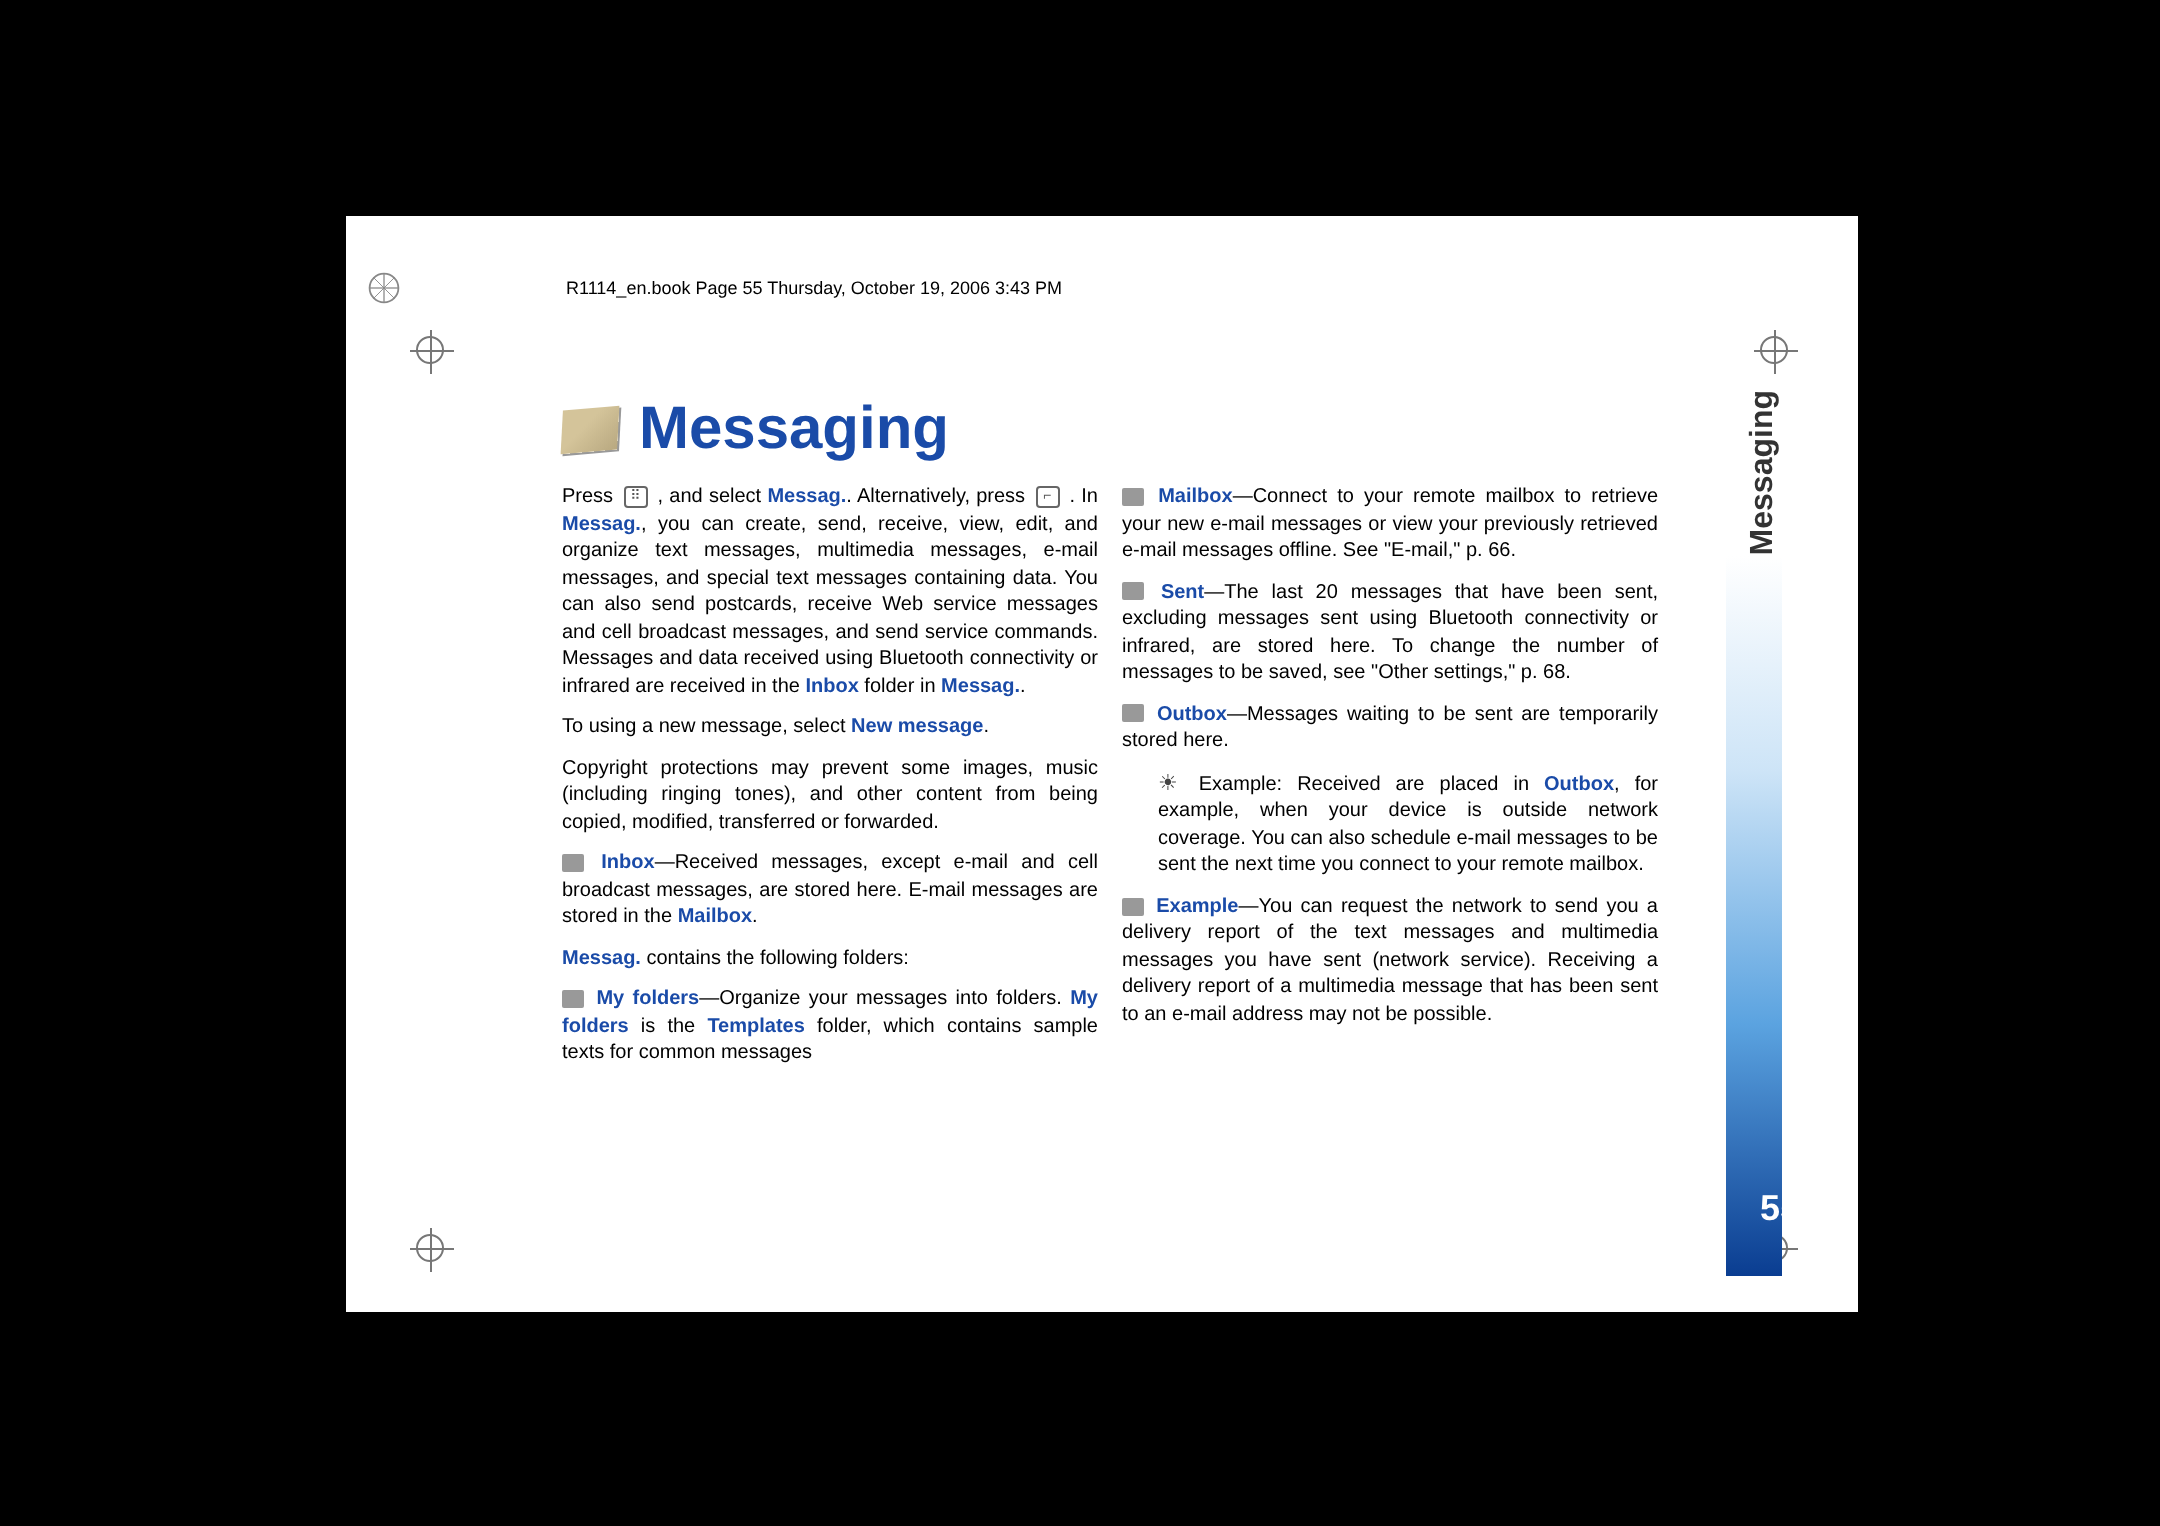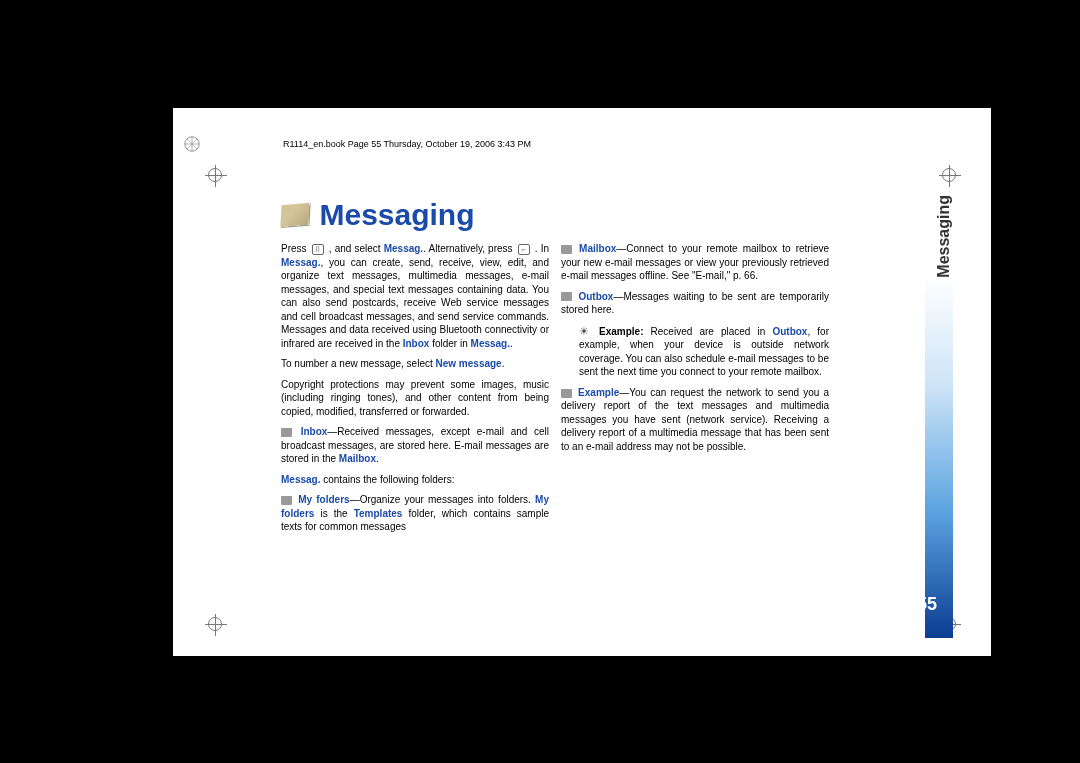--- a/index.html
+++ b/index.html
@@ -8,21 +8,21 @@
     height: 763px;
     background: #000;
     font-family: Arial, Helvetica, sans-serif;
     position: relative;
     overflow: hidden;
   }
   .page {
     position: absolute;
     left: 173px;
     top: 108px;
-    width: 818px;
+    width: 756px;
     height: 548px;
     background: #fff;
   }
   .header-line {
     position: absolute;
     top: 31px;
     left: 110px;
     font-size: 9px;
     color: #000;
   }
@@ -77,21 +77,21 @@
     position: absolute;
     width: 268px;
     font-size: 10px;
     line-height: 1.35;
     color: #000;
   }
   .col1 { left: 108px; top: 134px; }
   .col2 { left: 388px; top: 134px; }
   .col p { margin-bottom: 7px; text-align: justify; }
   .link { color: #1a4ba8; font-weight: bold; }
-  .bold { font-weight: bold; }
+  .bold { font-weight: normal; }
   .folder-icon {
     display: inline-block;
     width: 11px;
     height: 9px;
     background: #999;
     border-radius: 1px;
     vertical-align: middle;
     margin-right: 2px;
   }
   .tip-icon {
@@ -126,21 +126,21 @@
   .page-num-bg {
     position: absolute;
     right: 38px;
     top: 170px;
     width: 28px;
     height: 360px;
     background: linear-gradient(to bottom, #fff 0%, #cde4f7 30%, #5ba3e0 65%, #0a3d91 100%);
   }
   .page-num {
     position: absolute;
-    right: 54px;
+    right: 29px;
     top: 486px;
     font-size: 18px;
     font-weight: bold;
     color: #fff;
   }
   .example-indent { padding-left: 18px; }
 </style>
 </head>
 <body>
 
@@ -164,40 +164,44 @@
   <div class="heading-row">
     <span class="heading-icon"></span>
     <span class="heading">Messaging</span>
   </div>
 
   <div class="col col1">
     <p>
       <span>Press </span><span class="key-icon">⠿</span><span> , and select </span><span class="link">Messag.</span><span>. Alternatively, press </span><span class="key-icon">⌐</span><span> . In </span><span class="link">Messag.</span><span>, you can create, send, receive, view, edit, and organize text messages, multimedia messages, e-mail messages, and special text messages containing data. You can also send postcards, receive Web service messages and cell broadcast messages, and send service commands. Messages and data received using Bluetooth connectivity or infrared are received in the </span><span class="link">Inbox</span><span> folder in </span><span class="link">Messag.</span><span>.</span>
     </p>
     <p>
-      <span>To number a new message, select </span><span class="link">New message</span><span>.</span>
+      <span>To using a new message, select </span><span class="link">New message</span><span>.</span>
     </p>
     <p>Copyright protections may prevent some images, music (including ringing tones), and other content from being copied, modified, transferred or forwarded.</p>
     <p>
       <span class="folder-icon"></span>
       <span class="link">Inbox</span><span>—Received messages, except e-mail and cell broadcast messages, are stored here. E-mail messages are stored in the </span><span class="link">Mailbox</span><span>.</span>
     </p>
     <p>
       <span class="link">Messag.</span><span> contains the following folders:</span>
     </p>
     <p>
       <span class="folder-icon"></span>
       <span class="link">My folders</span><span>—Organize your messages into folders. </span><span class="link">My folders</span><span> is the </span><span class="link">Templates</span><span> folder, which contains sample texts for common messages</span>
     </p>
   </div>
 
   <div class="col col2">
     <p>
       <span class="folder-icon"></span>
       <span class="link">Mailbox</span><span>—Connect to your remote mailbox to retrieve your new e-mail messages or view your previously retrieved e-mail messages offline. See "E-mail," p. 66.</span>
+    </p>
+    <p>
+      <span class="folder-icon"></span>
+      <span class="link">Sent</span><span>—The last 20 messages that have been sent, excluding messages sent using Bluetooth connectivity or infrared, are stored here. To change the number of messages to be saved, see "Other settings," p. 68.</span>
     </p>
     <p>
       <span class="folder-icon"></span>
       <span class="link">Outbox</span><span>—Messages waiting to be sent are temporarily stored here.</span>
     </p>
     <p class="example-indent">
       <span class="tip-icon">☀</span>
       <span class="bold">Example:</span><span> Received are placed in </span><span class="link">Outbox</span><span>, for example, when your device is outside network coverage. You can also schedule e-mail messages to be sent the next time you connect to your remote mailbox.</span>
     </p>
     <p>

